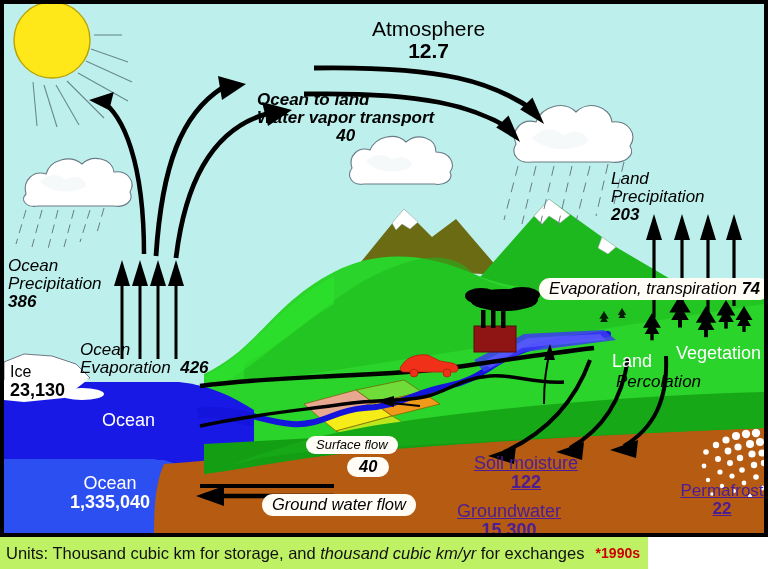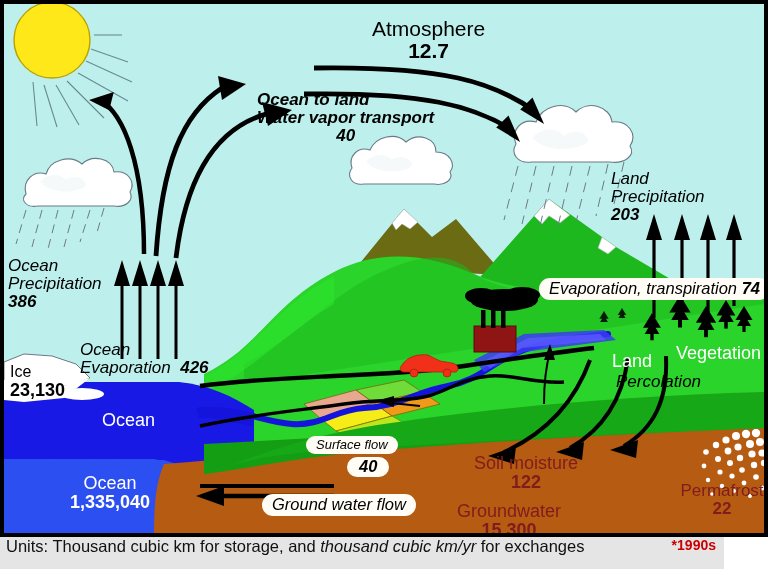--- a/index.html
+++ b/index.html
@@ -3,27 +3,27 @@
 <meta charset="utf-8">
 <style>
   html,body{margin:0;padding:0;background:#fff;}
   body{font-family:"Liberation Sans",sans-serif;}
   #stage{position:relative;width:768px;height:569px;overflow:hidden;background:#ffffff;}
   #frame{position:absolute;left:0;top:0;width:768px;height:537px;border:4px solid #000;box-sizing:border-box;overflow:hidden;background:#bdf0ec;padding-left:32px;}
   svg.layer{position:absolute;left:0;top:0;width:760px;height:529px;}
   .lbl{position:absolute;white-space:nowrap;line-height:1.05;}
   .blk{color:#000;}
   .wht{color:#ffffff;}
-  .cream{color:#7f1d1d;}
+  .cream{color:#4c1d95;text-decoration:underline;}
   .b{font-weight:bold;text-align:center;}
   .i{font-style:italic;}
   .bi{font-weight:bold;font-style:italic;}
   .ctr{text-align:center;}
   .pill{position:absolute;background:#fffdf5;border-radius:14px;padding:1px 10px 2px 10px;white-space:nowrap;color:#000;}
-  #caption{position:absolute;left:0;top:537px;width:724px;height:32px;display:flex;background:#e5e5e5;}
+  #caption{position:absolute;left:0;top:537px;width:648px;height:32px;display:flex;align-items:center;background:#bef264;}
   #caption .ctext{font-size:16.5px;color:#111;padding-left:6px;}
   #caption .note{position:absolute;right:8px;color:#cc0000;font-size:14px;font-weight:bold;}
 </style>
 </head>
 <body>
 
 <div id="stage">
 
   <div id="frame">
 

